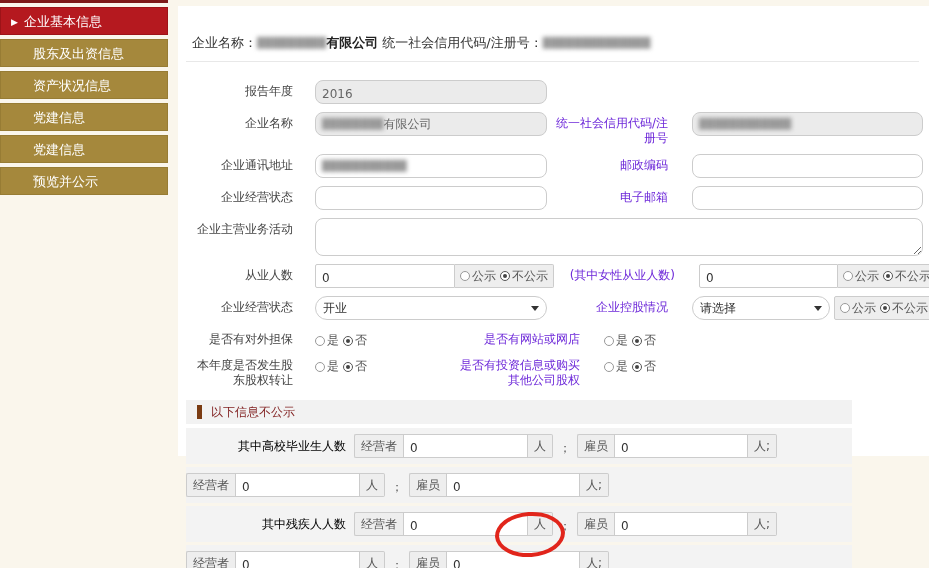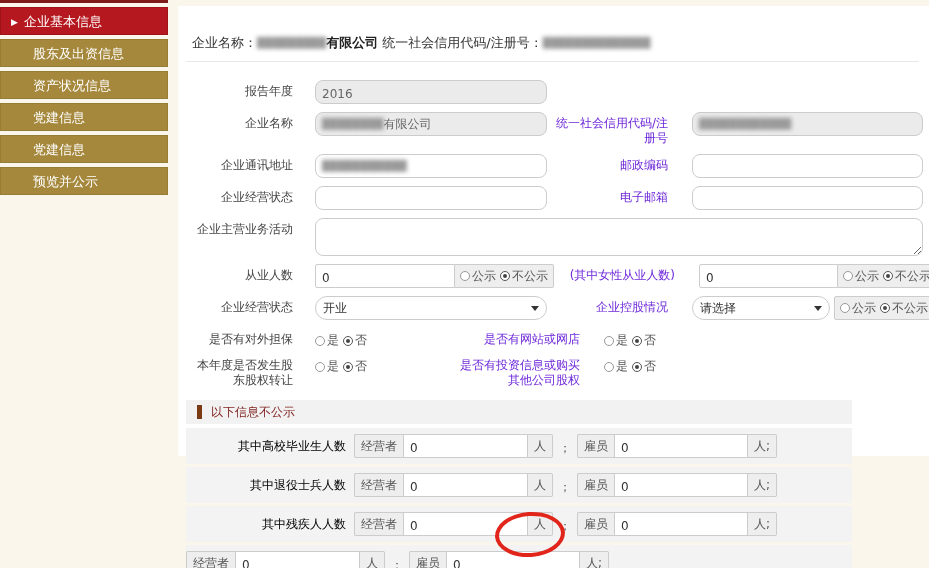--- a/index.html
+++ b/index.html
@@ -282,21 +282,20 @@
       </span>
       <span class="g-sep">；</span>
       <span class="grp">
         <span class="addon first">雇员</span>
           <input class="txt w134" value="0" style="">
           <span class="addon last">人;</span>
       </span>
     </div>
 
     <div class="srow">
-      <div class="slbl">其中退役士兵人数</div>
       <span class="grp">
         <span class="addon first">经营者</span>
           <input class="txt w125" value="0" style="">
           <span class="addon last">人</span>
       </span>
       <span class="g-sep">；</span>
       <span class="grp">
         <span class="addon first">雇员</span>
           <input class="txt w134" value="0" style="">
           <span class="addon last">人;</span>

